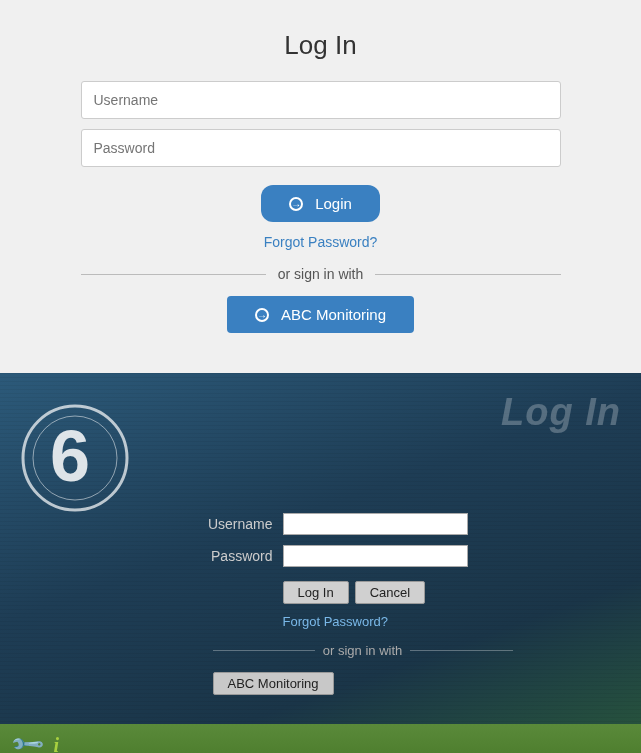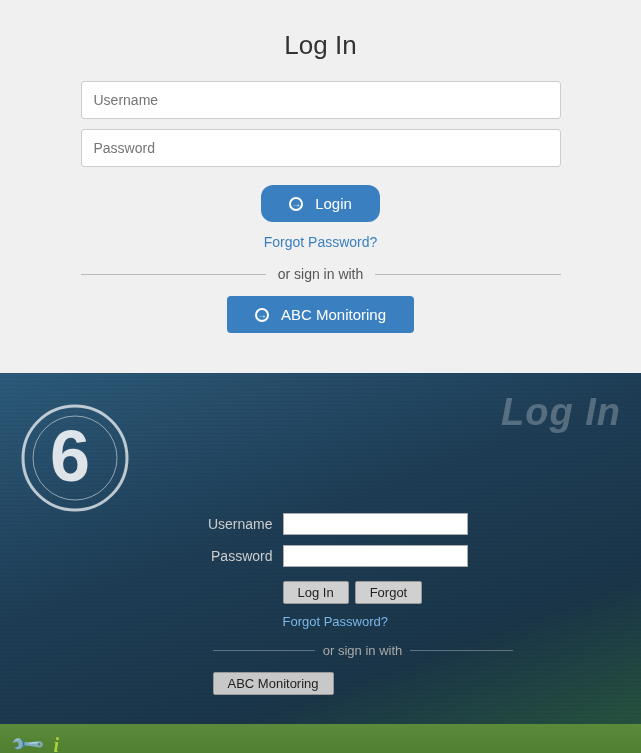--- a/index.html
+++ b/index.html
@@ -320,21 +320,21 @@
     </div>
     <div class="bottom-field-row">
       <span class="bottom-label">Password</span>
       <input class="bottom-input" type="password" style="">
     </div>
     <div class="bottom-btn-row">
       <button class="bottom-btn">
         <span>Log In</span>
       </button>
       <button class="bottom-btn">
-        <span>Forgot</span>
+        <span>Cancel</span>
       </button>
     </div>
     <a class="bottom-forgot">
       <span>Forgot Password?</span>
     </a>
     <div class="bottom-divider-row">
       <div class="bottom-divider-line"></div>
       <span class="bottom-divider-text">or sign in with</span>
       <div class="bottom-divider-line"></div>
     </div>

